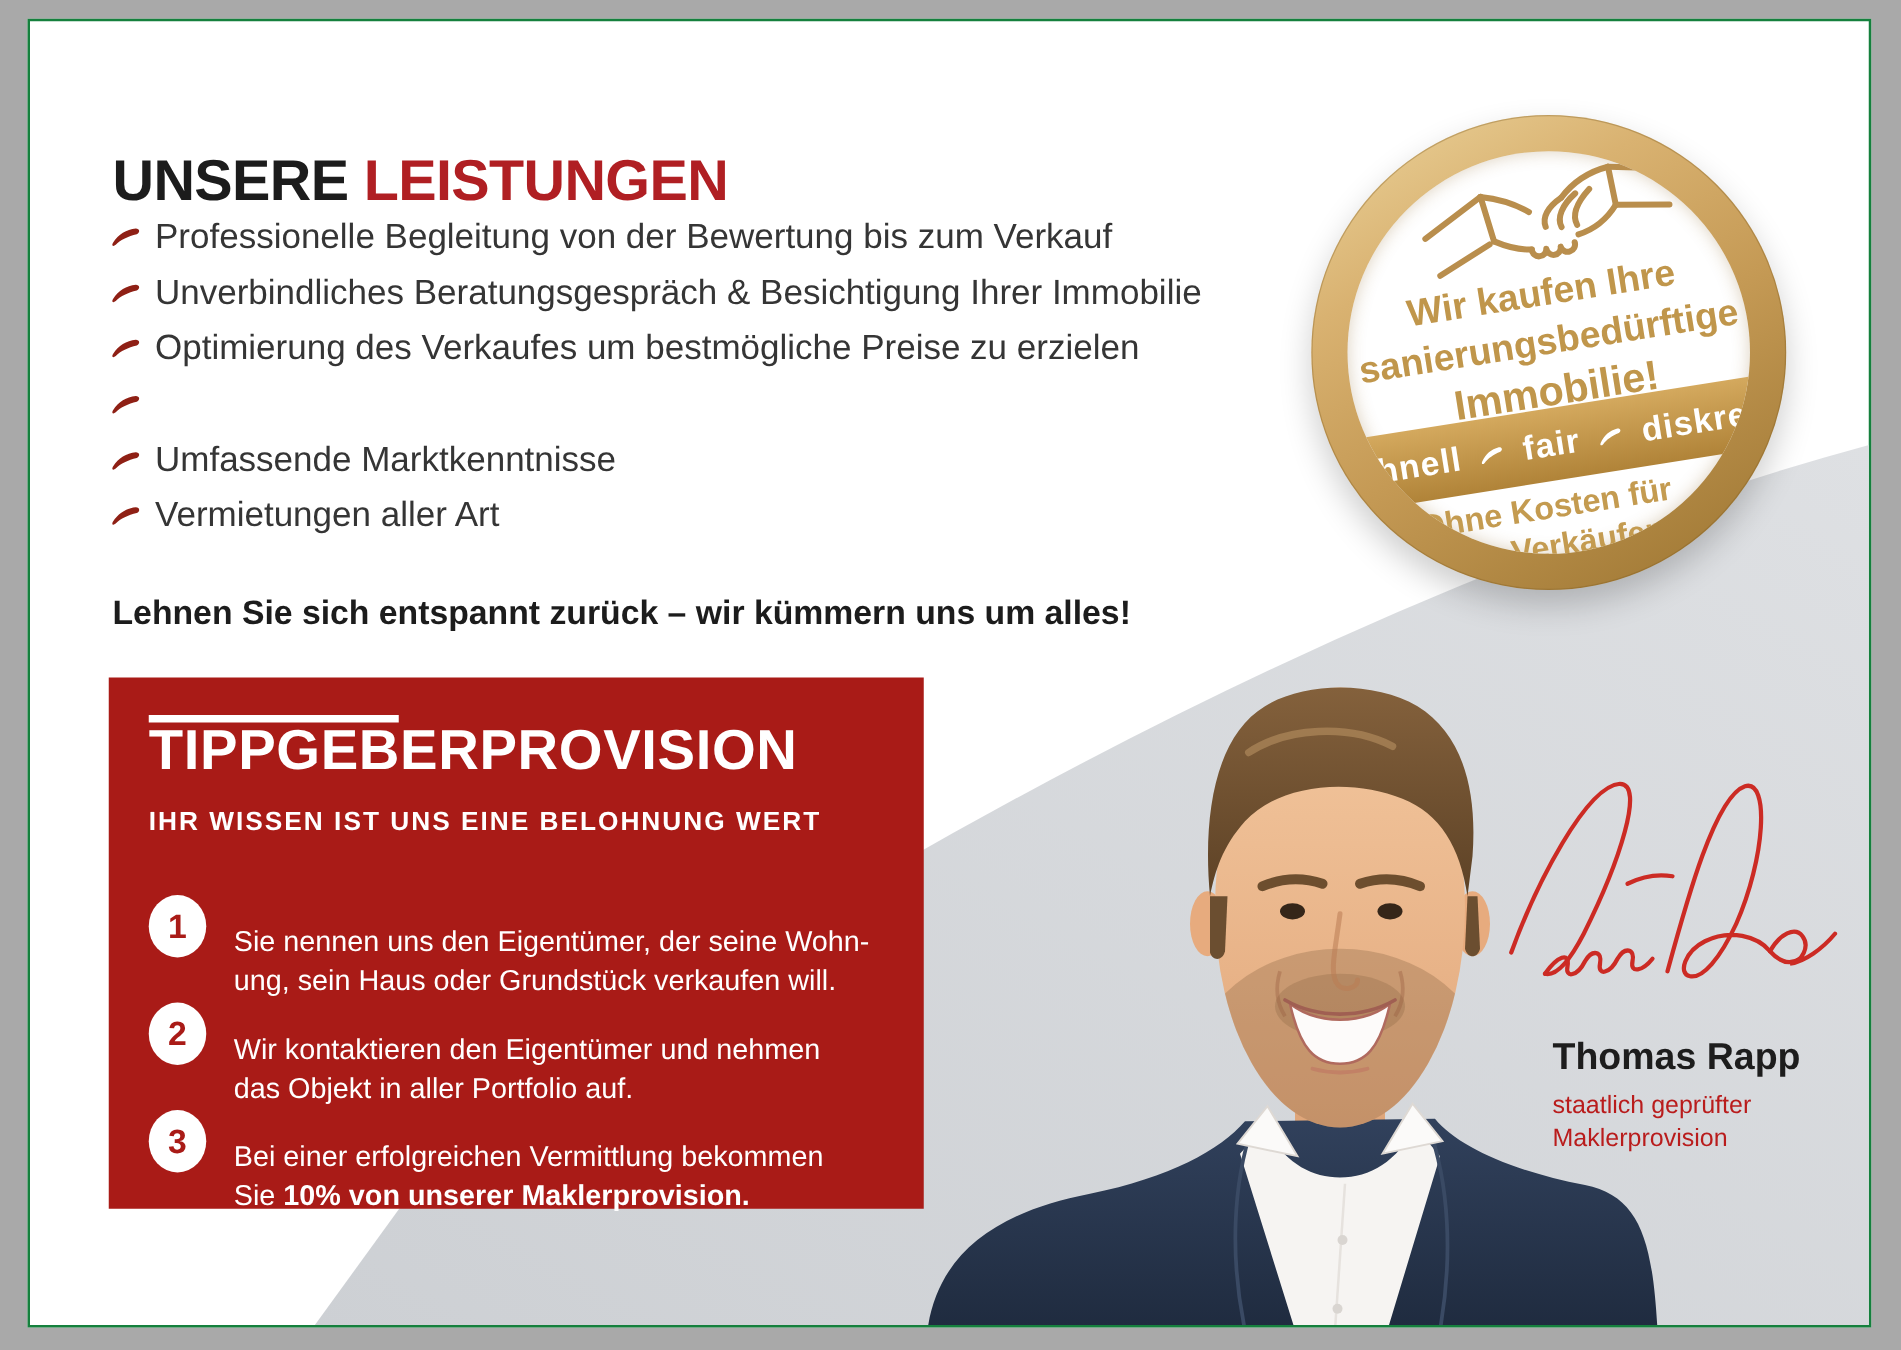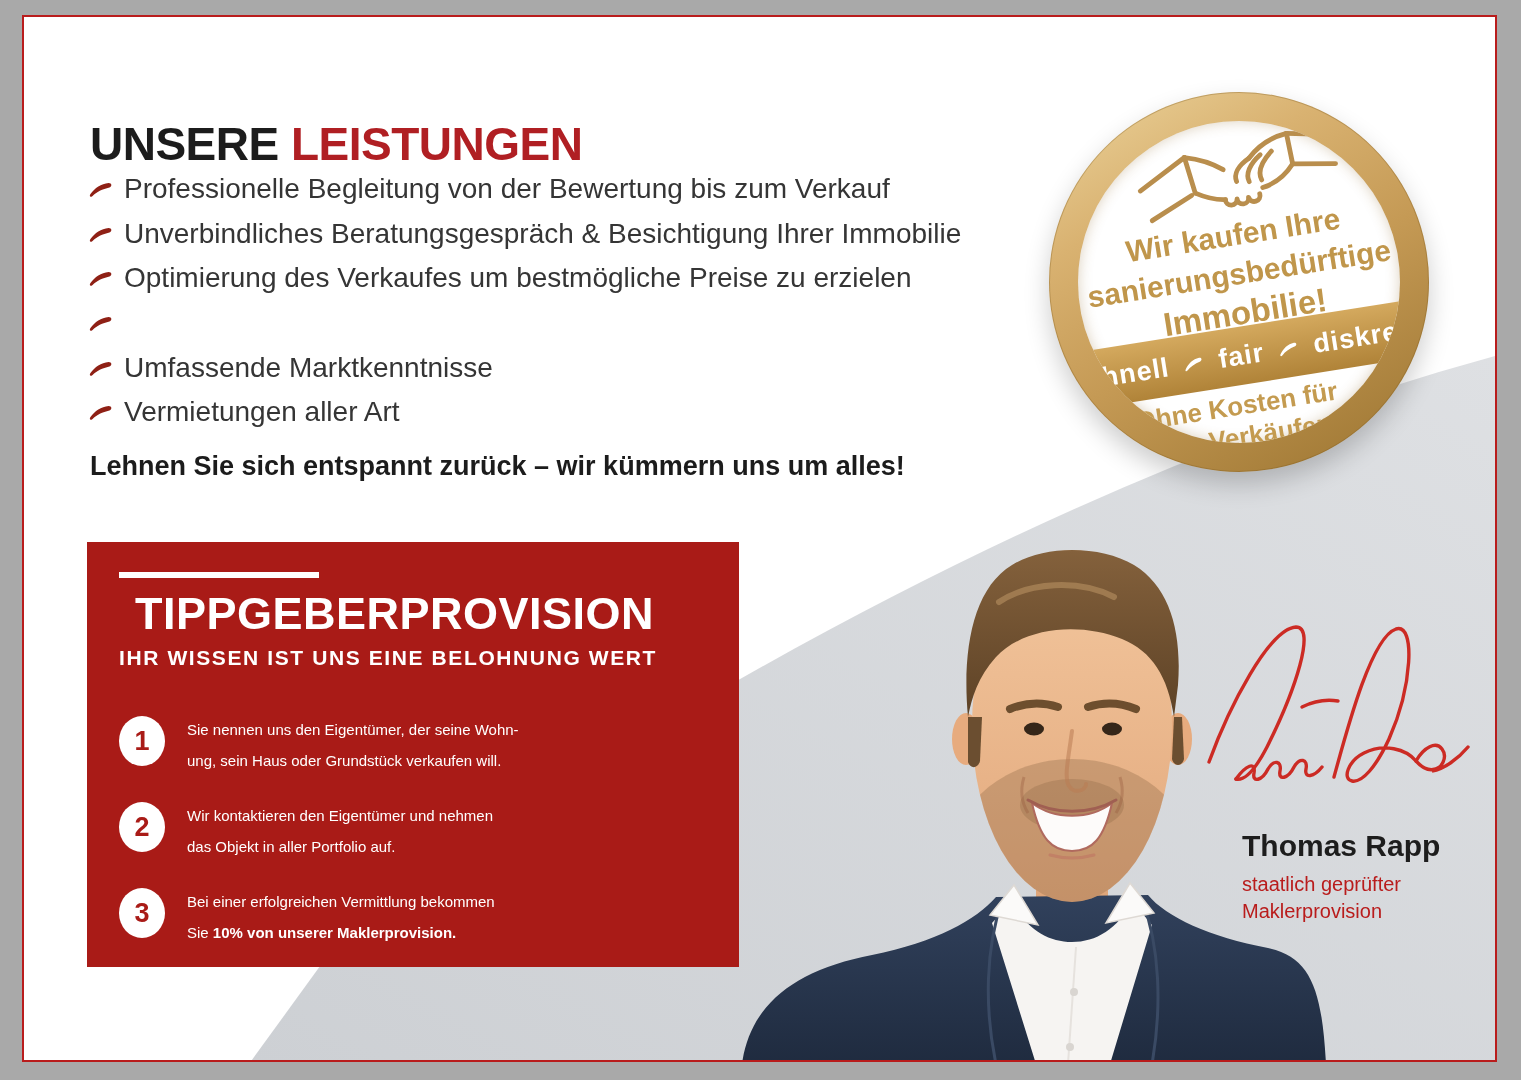--- a/index.html
+++ b/index.html
@@ -1,43 +1,43 @@
 <!DOCTYPE html>
 <html><head>
 <meta charset="utf-8">
 <style>
   html,body{margin:0;padding:0;}
   body{font-family:"Liberation Sans", sans-serif; background:#9e9e9e;}
   .stage{position:relative;width:1521px;height:1080px;background:#a9a9a9;overflow:hidden;}
   .card{position:absolute;left:22px;top:15px;width:1475px;height:1047px;background:#ffffff;
-        border:2px solid #b91c1c;box-sizing:border-box;overflow:hidden;}
+        border:2px solid #15803d;box-sizing:border-box;overflow:hidden;}
   .bg-art{position:absolute;left:0;top:0;width:1475px;height:1047px;}
 
   
   .headline{position:absolute;left:66px;top:100px;font-size:46px;font-weight:800;letter-spacing:-0.5px;white-space:nowrap;}
   .headline .black{color:#1c1c1c;}
   .headline .red{color:#b01f23;}
 
   
   .services{position:absolute;left:64px;top:150px;list-style:none;margin:0;padding:0;}
   .services li{display:flex;align-items:center;height:44.6px;font-size:28px;color:#353535;}
   .services .swoosh{width:26px;height:20px;margin-right:10px;flex:0 0 auto;}
 
-  .closing{position:absolute;left:66px;top:434px;font-size:27px;font-weight:bold;color:#1c1c1c;white-space:nowrap;}
+  .closing{position:absolute;left:66px;top:458px;font-size:27px;font-weight:bold;color:#1c1c1c;white-space:nowrap;}
 
   
   .tippbox{position:absolute;left:63px;top:525px;width:652px;height:425px;background:#a91b17;color:#fff;}
   .tippbox .rule{position:absolute;left:32px;top:30px;width:200px;height:6px;background:#ffffff;}
-  .tippbox .title{position:absolute;left:32px;top:46px;font-size:45px;font-weight:800;letter-spacing:0.5px;white-space:nowrap;margin-left:16px;}
+  .tippbox .title{position:absolute;left:32px;top:32px;font-size:45px;font-weight:800;letter-spacing:0.5px;white-space:nowrap;}
   .tippbox .subtitle{position:absolute;left:32px;top:104px;font-size:21px;font-weight:bold;letter-spacing:1.6px;white-space:nowrap;}
   .steps{position:absolute;left:32px;top:160px;right:20px;}
   .step{position:absolute;left:0;display:flex;align-items:flex-start;}
   .step .num{width:46px;height:50px;border-radius:50%;background:#ffffff;color:#a91b17;
              font-size:27px;font-weight:800;display:flex;align-items:center;justify-content:center;flex:0 0 auto;margin-top:2px;}
-  .step .txt{margin-left:22px;font-size:15px;line-height:31px;white-space:nowrap;}
+  .step .txt{margin-left:22px;font-size:23px;line-height:31px;white-space:nowrap;margin-top:24px;}
   .step .txt .line{display:block;}
   .step .txt strong{font-weight:800;}
 
   
   .badge{position:absolute;left:1025px;top:75px;width:380px;height:380px;border-radius:50%;
          background:linear-gradient(150deg,#ecd49c 0%,#d9b271 28%,#c59a55 55%,#9a732f 100%);
          box-shadow:0 12px 26px rgba(0,0,0,.20), inset 0 0 0 1px rgba(130,95,35,.35);}
   .badge-inner{position:absolute;inset:29px;border-radius:50%;background:#ffffff;overflow:hidden;
          box-shadow:inset 0 0 14px rgba(140,100,35,.30);}
   .badge-hands{position:absolute;left:50%;top:6px;transform:translateX(-50%) rotate(-8deg);width:218px;height:116px;}

